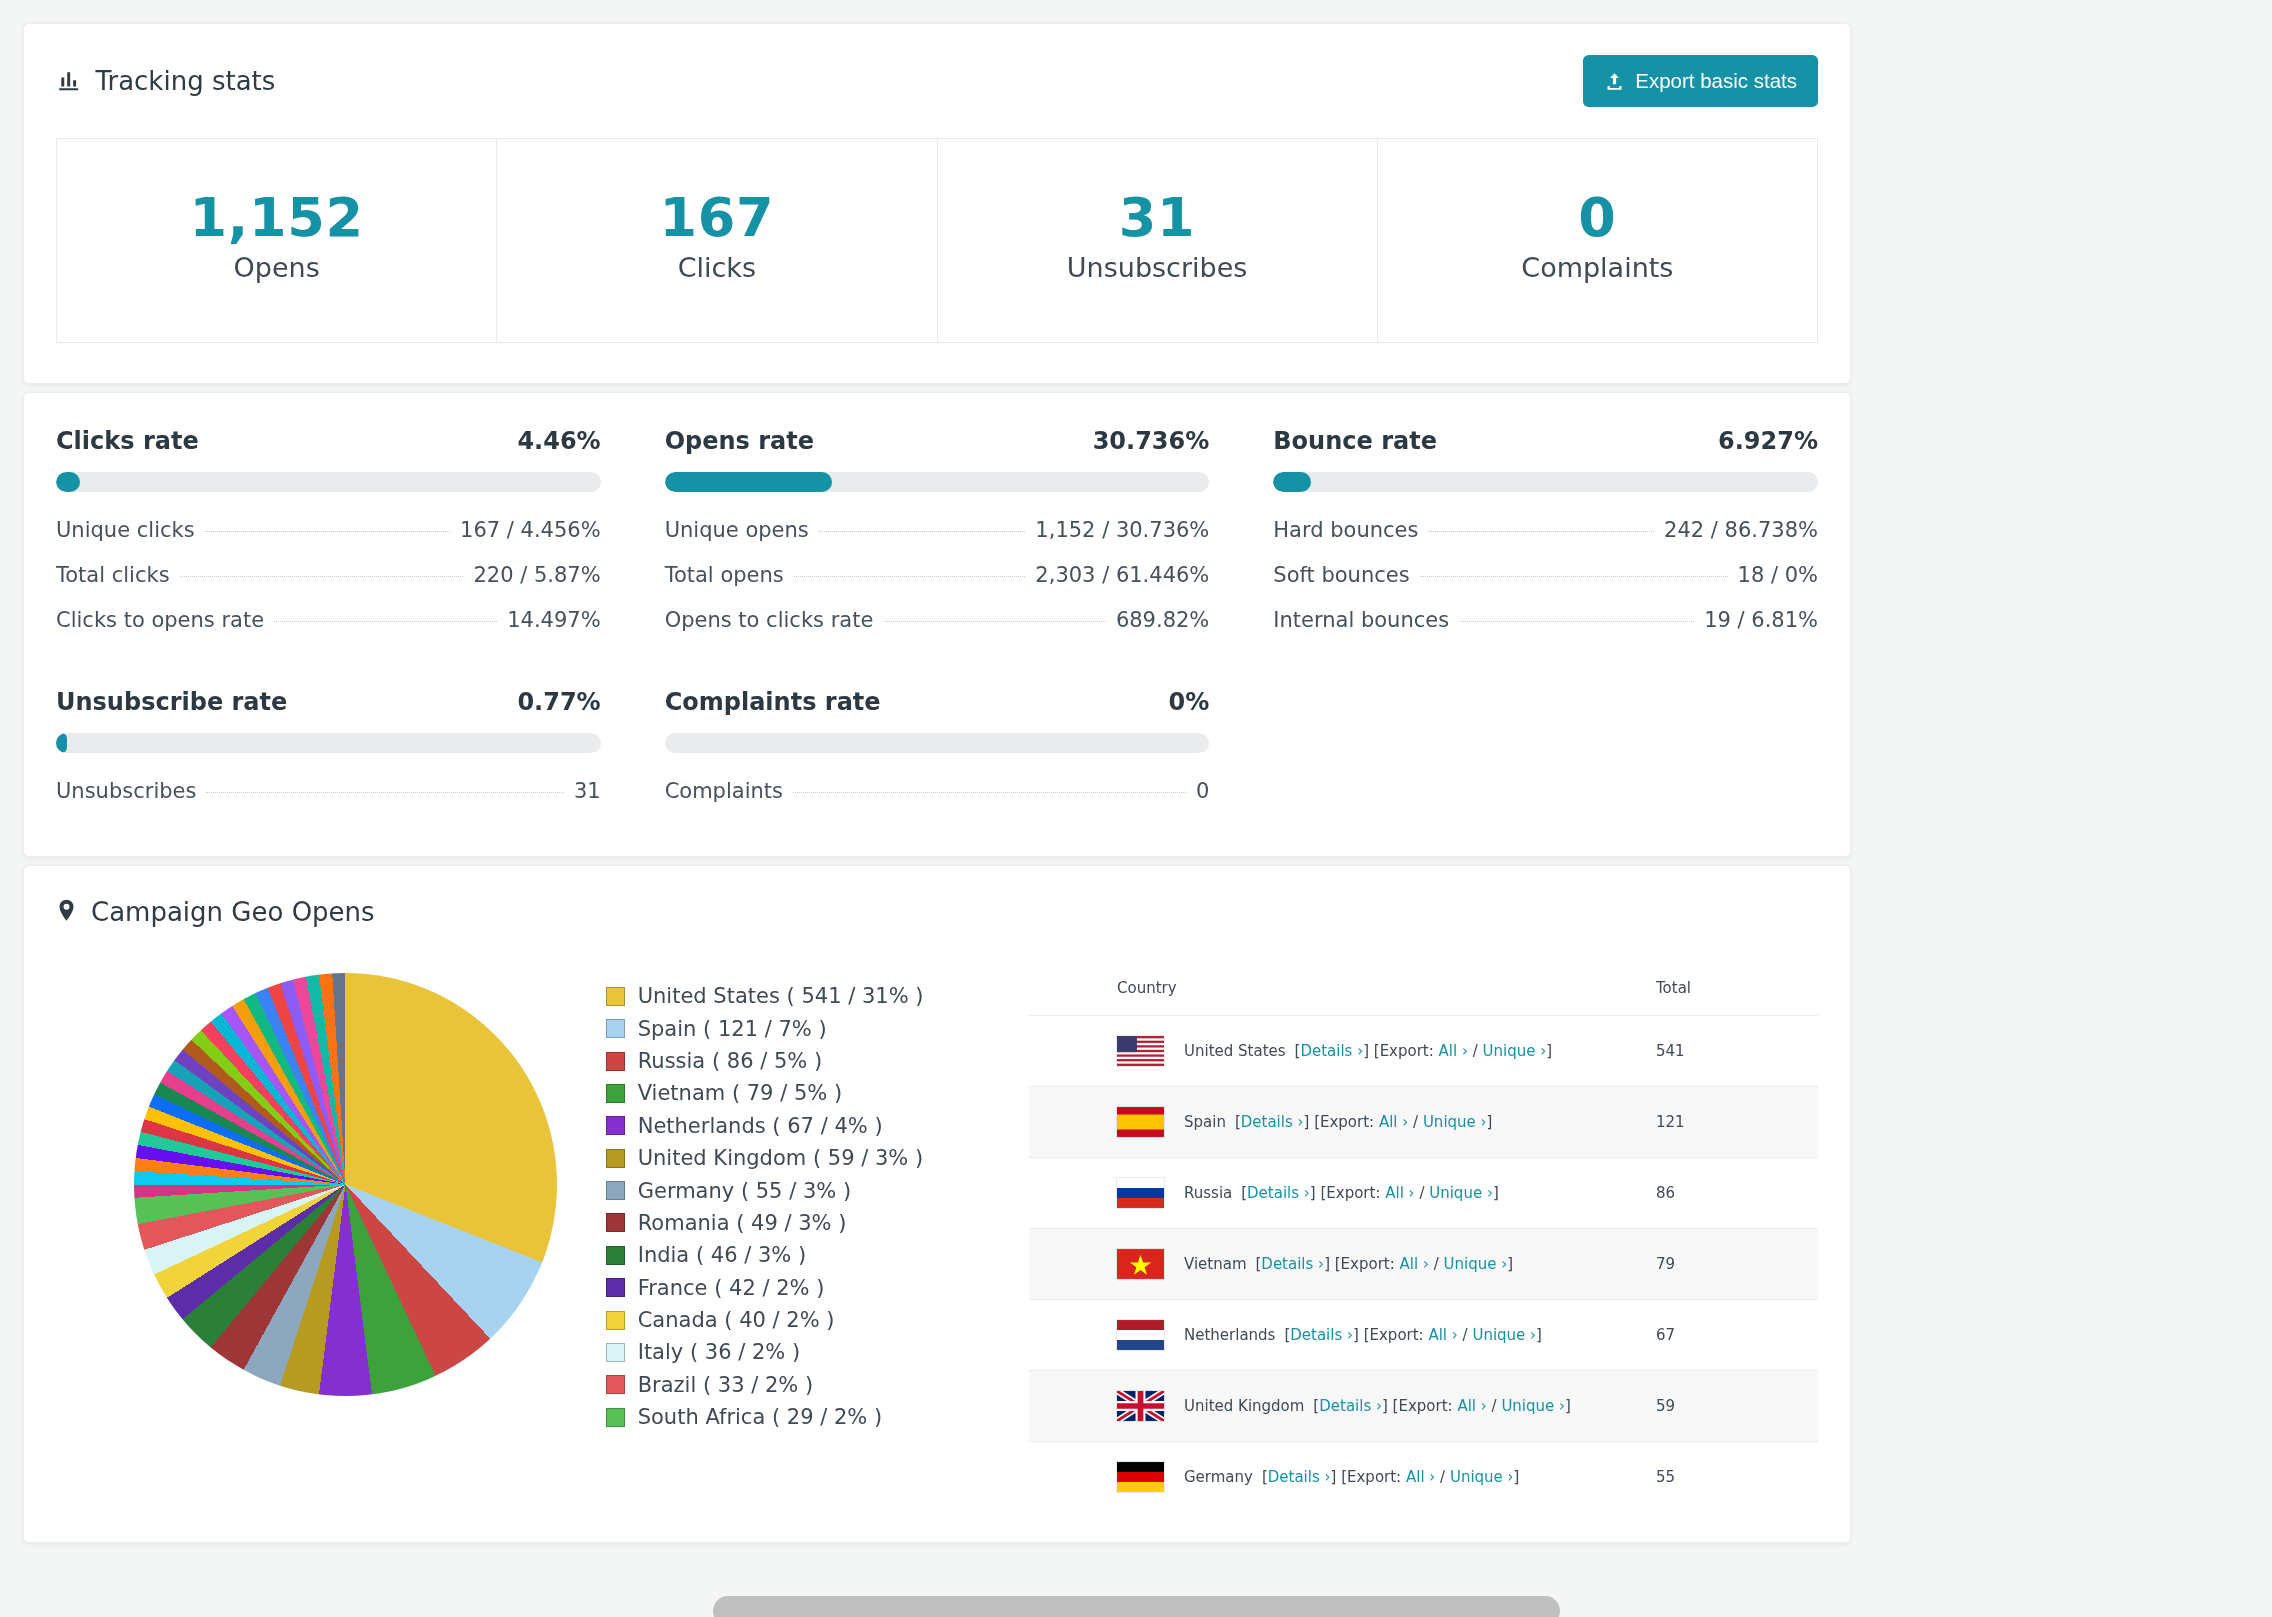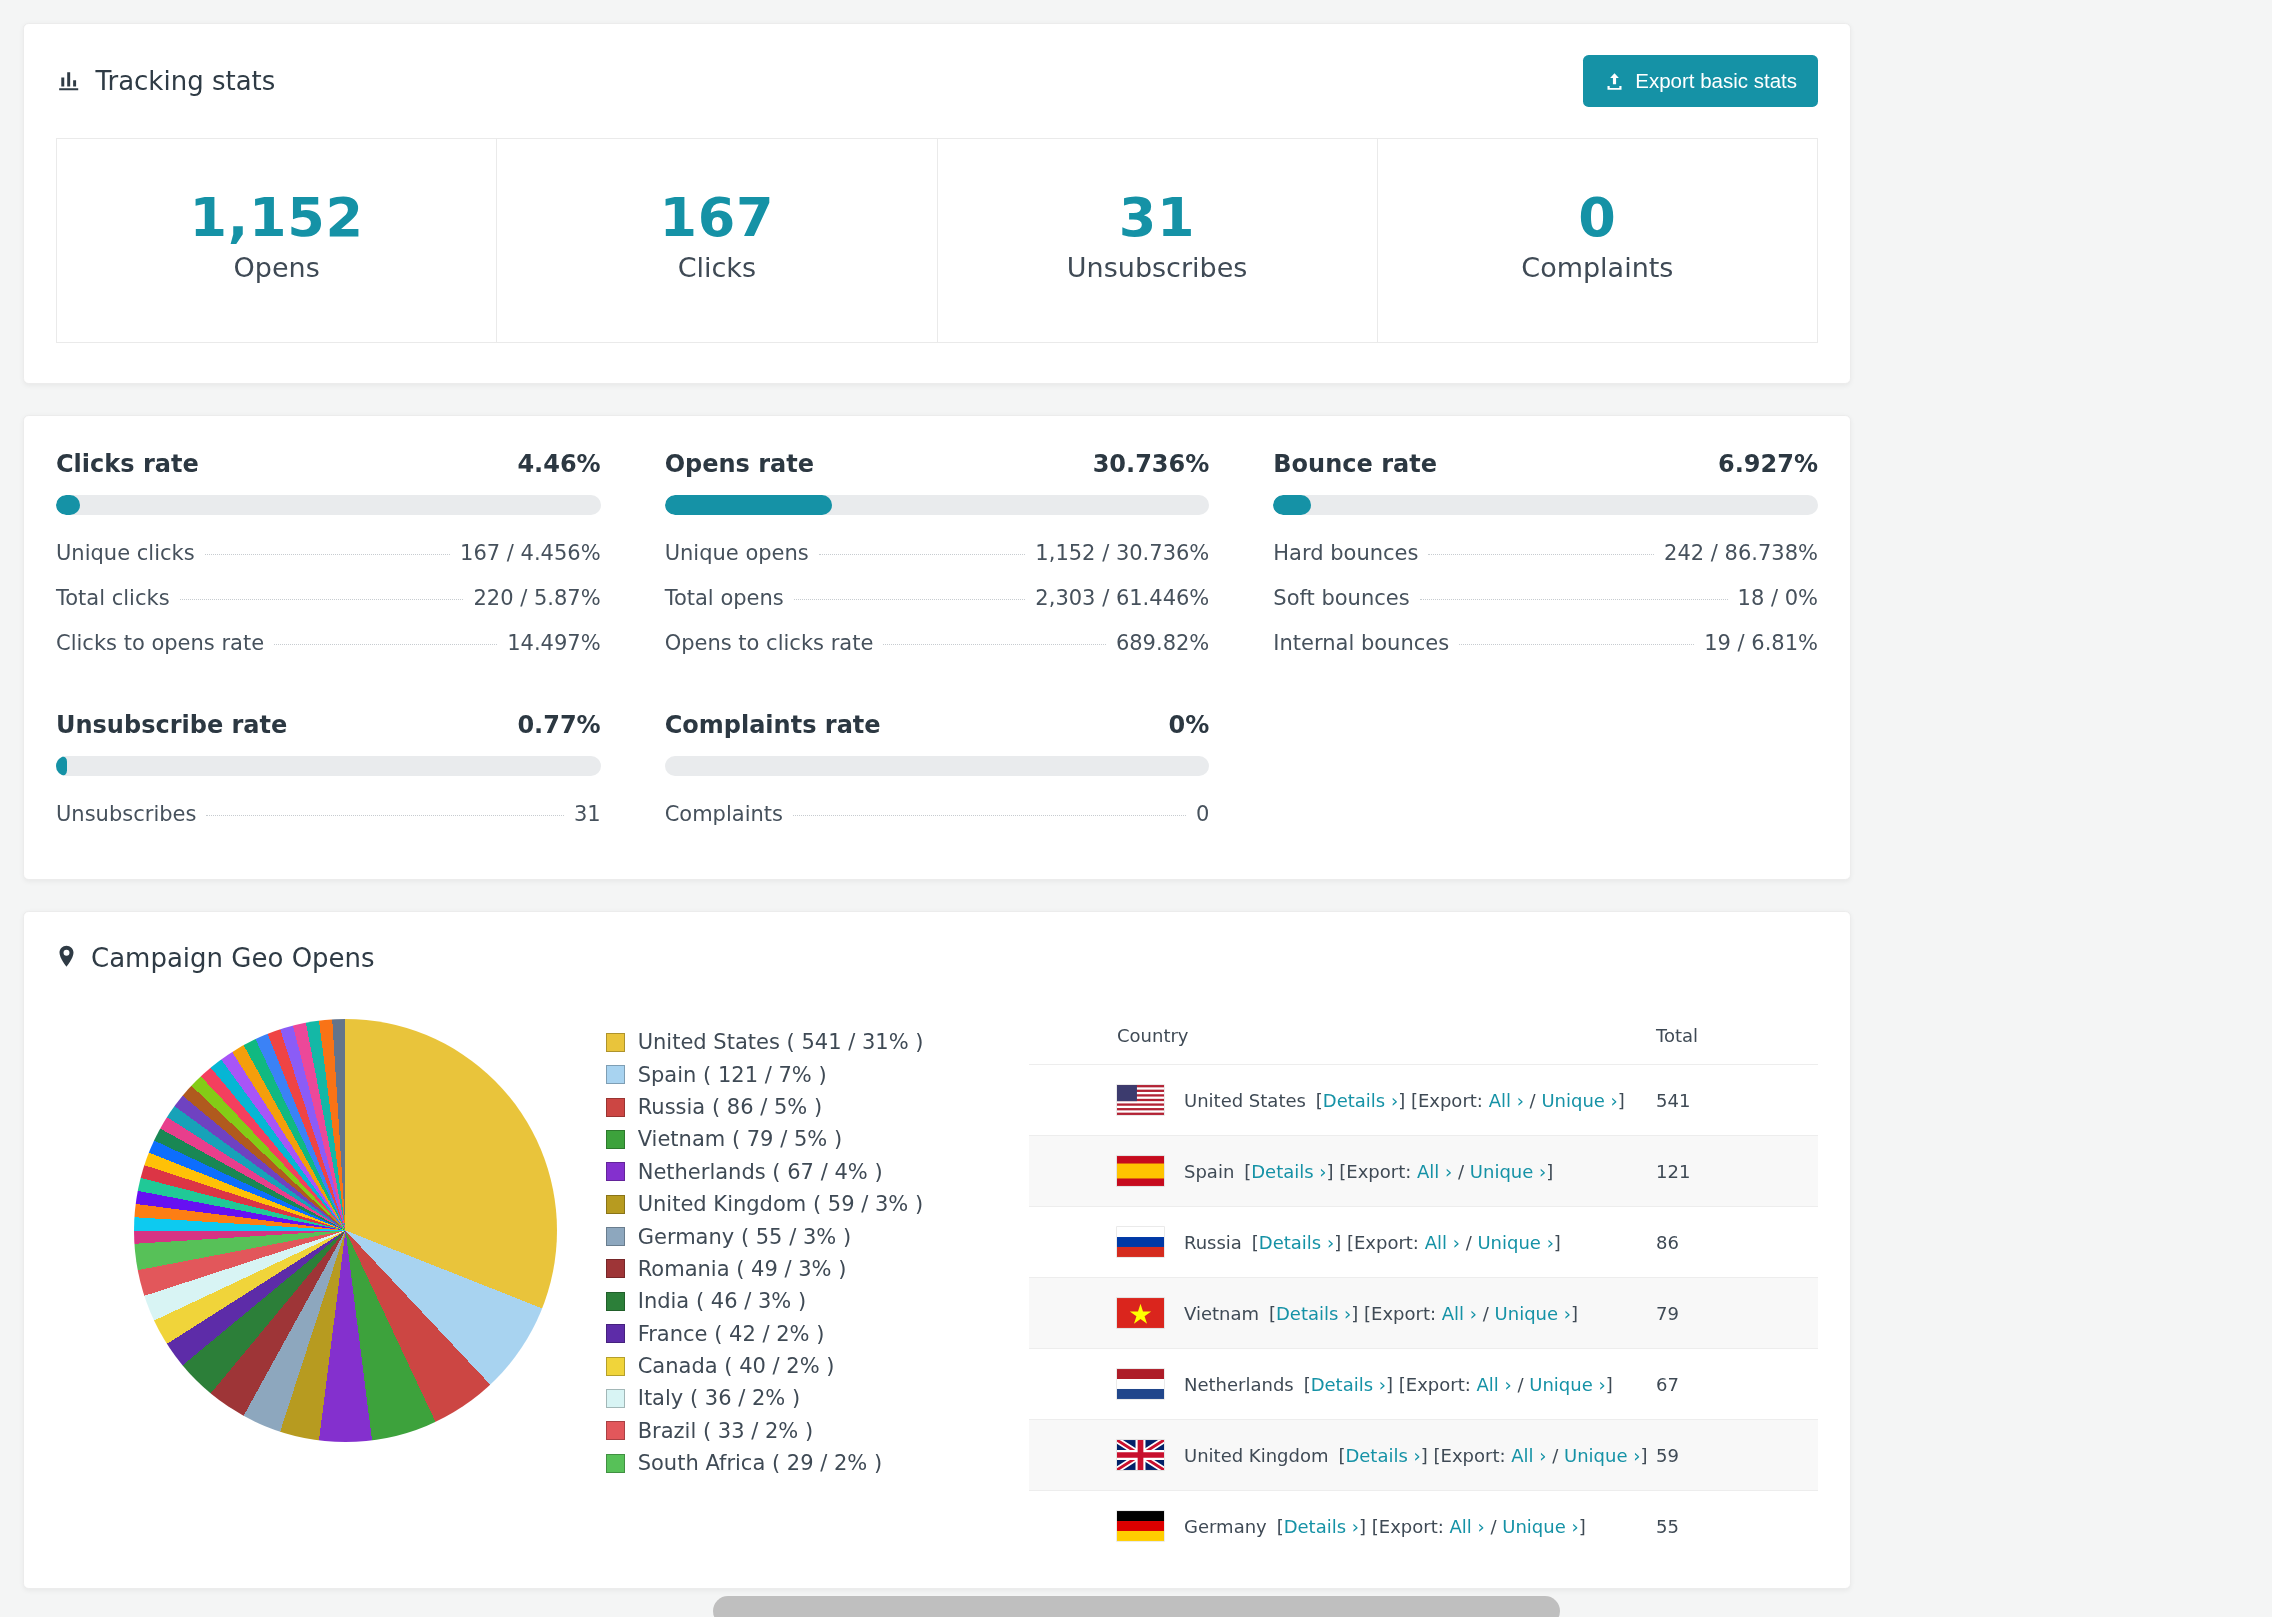--- a/index.html
+++ b/index.html
@@ -2,21 +2,21 @@
 <html style="font-size:11.3px"><head>
 <meta charset="utf-8">
 <style>
   * { box-sizing: border-box; margin: 0; padding: 0; }
   html, body {
     width: 2273px; height: 1618px; overflow: hidden;
     background: #f4f5f5;
     font-family: "DejaVu Sans", "Liberation Sans", sans-serif;
     color: #3f4a55;
   }
-  .page { position: relative; width: 1874px; height: 1618px; padding: 23px; display: flex; flex-direction: column; gap: 31px; }
+  .page { position: relative; width: 1874px; height: 1618px; padding: 23px; display: flex; flex-direction: column; gap: 8px; }
   .card {
     background: #fff; border: 0.7px solid #ececec; border-radius: 5.6px;
     box-shadow: 0 1.4px 5.6px rgba(0,0,0,.05);
   }
   
   .card-1 { padding: 31px 32px 40px; }
   .card-head { display: flex; justify-content: space-between; align-items: center; }
   .card-title { display: flex; align-items: center; gap: 14px; font-size: 26px; font-weight: 500; color: #2f3b45; }
   .export-btn {
     display: flex; align-items: center; gap: 10.6px;
@@ -38,21 +38,21 @@
   .rate-row { display: flex; align-items: baseline; font-size: 21px; color: #46515c; padding: 10.6px 0; }
   .rate-leader { flex: 1; border-bottom: 1.4px dotted #c7ccd0; margin: 0 10px; transform: translateY(-5px); }
   
   .card-3 { padding: 31px 32px 0; height: 678px; overflow: hidden; }
   .geo-body { display: flex; align-items: flex-start; margin-top: 35px; }
   .pie-wrap { margin: 11.3px 49px 0 78px; }
   .pie { width: 423px; height: 423px; border-radius: 50%; }
   .legend { list-style: none; width: 423px; margin-top: 18.4px; }
   .legend-item { display: flex; align-items: center; gap: 12.7px; font-size: 21px; color: #3f4a55; padding: 4.2px 0; }
   .swatch { width: 19px; height: 19px; flex: 0 0 19px; border: 0.7px solid rgba(0,0,0,.25); }
-  .geo-table { flex: 1; font-size: 18px; }
+  .geo-table { flex: 1; font-size: 15px; }
   .thead { display: flex; padding: 17px 0 18.4px 88px; color: #3f4a55; }
   .c-country { flex: 1; display: flex; align-items: center; }
   .c-total { width: 162px; }
   .geo-row { display: flex; align-items: center; padding: 20px 0 20px 88px; border-top: 0.7px solid #ededed; }
   .geo-row.alt { background: #f8f8f8; }
   .flag { display: inline-flex; margin-right: 20px; box-shadow: 0 0 0 0.7px rgba(0,0,0,.12); line-height: 0; }
   .lnk { color: #1592a6; cursor: pointer; text-decoration: none; white-space: pre; }
   .br { color: #3f4a55; white-space: pre; }
   .country-name { margin-right: 4.2px; white-space: pre; }
   

